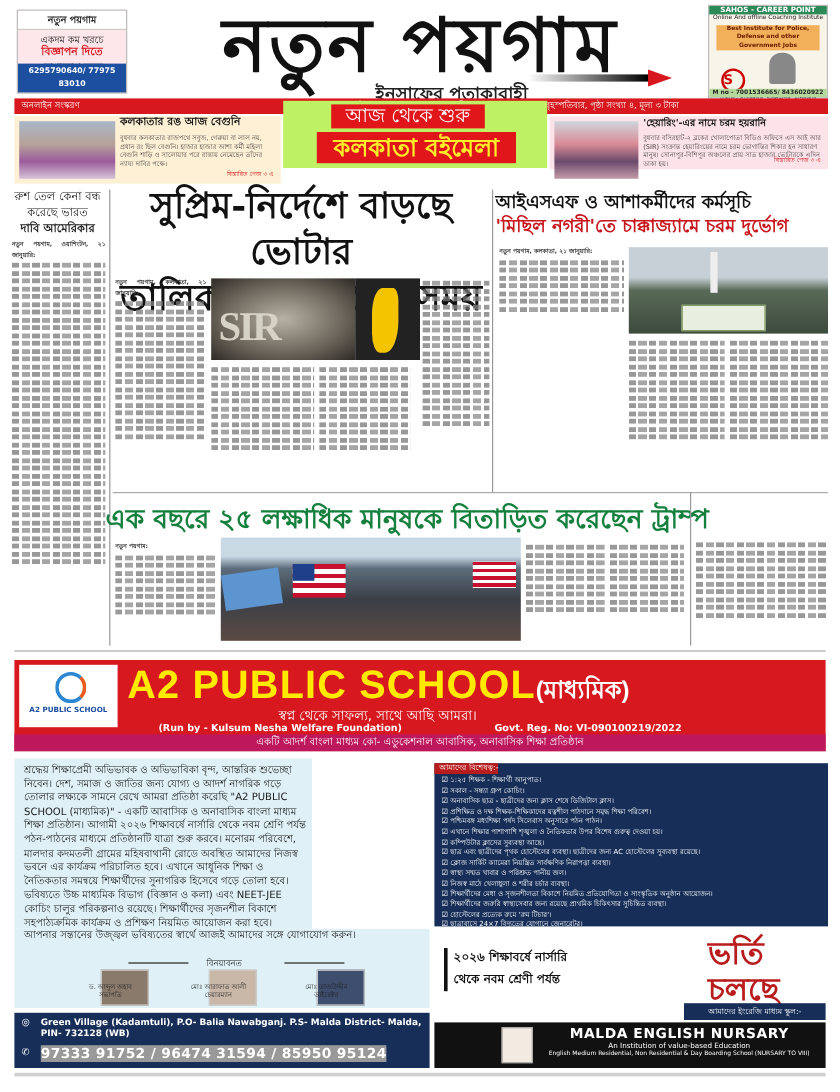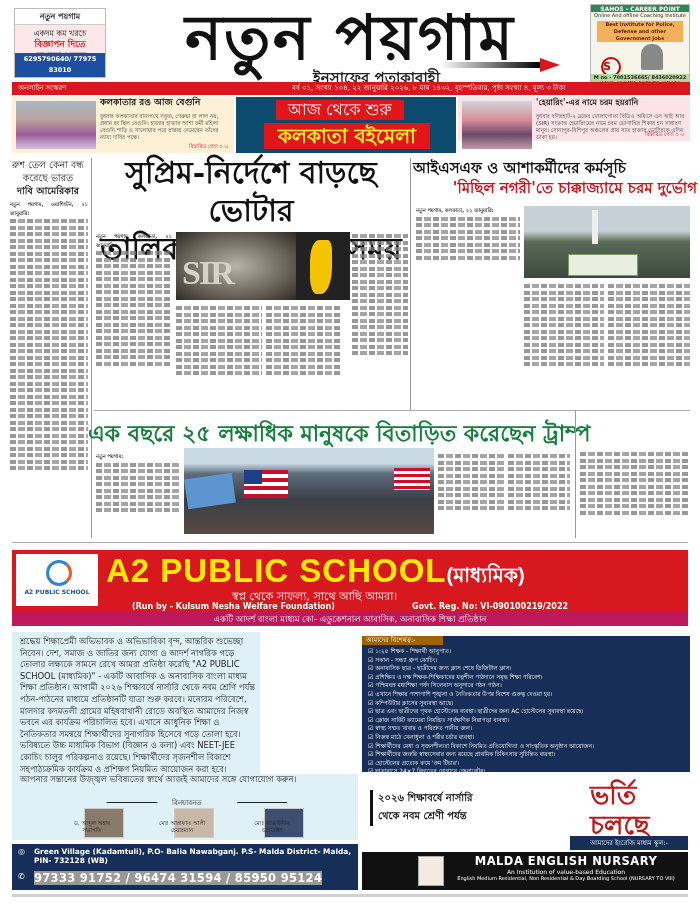--- a/index.html
+++ b/index.html
@@ -23,42 +23,42 @@
 .ad-right .mb{background:#b5d99c;color:#222;font-weight:bold;position:absolute;bottom:0;left:0;right:0}
 .ribbon{left:12px;top:82px;width:678px;height:13px;background:#d7191f;color:#fff;font-size:7px;line-height:13px;padding:0 6px}
 .ribbon .r{position:absolute;left:280px;top:0}
 
 .teaser1{left:12px;top:97px;width:222px;height:56px;background:#fdf0d5;font-size:5.5px;line-height:7px}
 .teaser1 img,.ph{background:#999}
 .teaser1 .ph{position:absolute;left:4px;top:4px;width:80px;height:48px;background:linear-gradient(180deg,#a8b7c8 0,#b7a29a 40%,#9a5c9b 70%,#d6c3d9 100%)}
 .teaser1 .h{position:absolute;left:88px;top:2px;font-size:9px;font-weight:bold;color:#111}
 .teaser1 .b{position:absolute;left:88px;top:16px;width:130px;color:#444}
 .teaser1 .m{position:absolute;right:6px;bottom:3px;color:#d7191f;font-size:5px}
-.book{left:236px;top:97px;width:220px;height:56px;background:#0c4a6e}
+.book{left:236px;top:84px;width:220px;height:56px;background:#bef264}
 .book .a{position:absolute;left:40px;top:3px;background:#e1161b;color:#fff;font-size:16px;padding:0 12px;line-height:20px}
 .book .b{position:absolute;left:28px;top:26px;background:#e1161b;color:#ffef2a;font-size:20px;font-weight:bold;padding:0 14px;line-height:26px}
 .teaser2{left:458px;top:97px;width:232px;height:44px;background:#fce3ea;font-size:5.5px;line-height:7px}
 .teaser2 .ph{position:absolute;left:4px;top:4px;width:70px;height:48px;background:linear-gradient(180deg,#cfd6dc 0,#d98a96 40%,#6b4a6c 70%,#c49aa8 100%)}
 .teaser2 .h{position:absolute;left:78px;top:2px;font-size:8px;font-weight:bold;color:#111}
 .teaser2 .b{position:absolute;left:78px;top:16px;width:150px;color:#444}
 .teaser2 .m{position:absolute;right:6px;bottom:3px;color:#d7191f;font-size:5px}
 
 .vline{width:1px;background:#999}
 .hline{height:1px;background:#aaa}
 .c1h{left:8px;top:158px;width:80px;text-align:center;font-size:9.5px;line-height:13px}
 .c1h .b{font-weight:bold}
 .txt{font-size:4.6px;line-height:8.5px;color:#555;text-align:justify;overflow:hidden}
 .txt span{display:block;height:4px;background:repeating-linear-gradient(90deg,#777 0 6px,transparent 6px 8px,#888 8px 15px,transparent 15px 17px);margin:2px 0 2.5px;opacity:.75}
 .bighead{left:92px;top:154px;width:318px;text-align:center;font-size:30px;line-height:38px;font-weight:bold;color:#111;font-family:"DejaVu Serif",serif}
 .sir{left:176px;top:232px;width:120px;height:68px;background:radial-gradient(ellipse at 50% 50%,#b8b2a6 0,#6b645a 60%,#2e2a25 100%)}
 .sir .lt{position:absolute;left:6px;top:22px;font-size:34px;font-weight:900;color:#d7d2c6;letter-spacing:-2px;font-family:Liberation Serif, serif}
 .map{left:296px;top:232px;width:54px;height:68px;background:#222}
 .map div{position:absolute;left:14px;top:8px;width:22px;height:54px;background:#f5c400;border-radius:40% 20% 50% 30%}
 .rhead1{left:413px;top:158px;width:284px;font-size:15px;line-height:20px;font-weight:bold;color:#111;text-align:left}
-.rhead2{left:413px;top:178px;width:284px;font-size:15px;line-height:20px;font-weight:bold;color:#c8161d;text-align:right}
+.rhead2{left:413px;top:178px;width:284px;font-size:15px;line-height:20px;font-weight:bold;color:#c8161d;text-align:left}
 .rally{left:524px;top:206px;width:166px;height:72px;background:linear-gradient(180deg,#c6d0d6 0,#c6d0d6 35%,#5a6a58 50%,#3c4a3d 100%)}
 .rally .tw{position:absolute;left:68px;top:4px;width:6px;height:34px;background:#eee}
 .rally .bn{position:absolute;left:44px;top:48px;width:70px;height:22px;background:#e9efe0;border:1px solid #7c9a5b}
 .midhead{left:88px;top:418px;width:470px;font-size:22px;line-height:30px;font-weight:bold;color:#15803d;font-family:"DejaVu Serif",serif;white-space:nowrap}
 .trump{left:184px;top:448px;width:250px;height:86px;background:linear-gradient(180deg,#c9d9e4 0,#c9d9e4 18%,#5d6c7b 30%,#3b3f47 60%,#5b4a43 100%)}
 .trump .f1{position:absolute;left:2px;top:28px;width:48px;height:30px;background:#5c95cf;transform:rotate(-8deg)}
 .trump .f2{position:absolute;left:60px;top:22px;width:44px;height:28px;background:repeating-linear-gradient(180deg,#c8102e 0 4px,#fff 4px 8px)}
 .trump .f2::before{content:"";position:absolute;left:0;top:0;width:18px;height:14px;background:#1f3f8a}
 .trump .f3{position:absolute;left:210px;top:20px;width:36px;height:22px;background:repeating-linear-gradient(180deg,#c8102e 0 3px,#fff 3px 6px)}
 
@@ -74,21 +74,21 @@
 
 .intro{left:12px;top:632px;width:248px;height:142px;background:#dff1f7;font-size:8.4px;line-height:11.6px;color:#222;padding:4px 4px 0 8px}
 .intro2{left:12px;top:774px;width:346px;height:66px;background:#dff1f7}
 .intro2 .cta{position:absolute;left:8px;top:0;width:330px;font-size:8.4px;line-height:11px}
 .intro2 .ar{position:absolute;left:120px;top:23px;font-size:7px;color:#222}
 .intro2 .arl{position:absolute;left:95px;top:28px;width:50px;height:1px;background:#222}
 .intro2 .arr{position:absolute;left:225px;top:28px;width:50px;height:1px;background:#222}
 .pp{position:absolute;top:34px;width:40px;height:30px;background:#8a7a6c;border:1px solid #ccc}
 .pn{position:absolute;top:68px;width:90px;text-align:center;font-size:5.5px;line-height:7px;color:#222}
 .feat{left:362px;top:636px;width:328px;height:136px;background:#172f58;color:#fff;font-size:5.8px;line-height:7.6px;padding:0 0 0 6px}
-.feat .hd{display:inline-block;background:#a16207;color:#fff;padding:0 28px 0 4px;font-size:6.5px;line-height:9px;margin-bottom:2px;margin-left:-6px}
+.feat .hd{display:inline-block;background:#b91c1c;color:#fff;padding:0 0 0 4px;font-size:6.5px;line-height:9px;margin-bottom:2px;margin-left:-6px}
 .feat .it::before{content:"☑ ";font-size:6px}
 .admit{left:362px;top:780px;width:326px;height:70px;background:#fff}
 .admit .bar{position:absolute;left:8px;top:10px;width:3px;height:36px;background:#111}
 .admit .l1,.admit .l2{position:absolute;left:16px;font-size:10px;font-weight:bold;color:#111;white-space:nowrap}
 .admit .l1{top:10px}.admit .l2{top:28px}
 .admit .big{position:absolute;left:228px;top:0;font-size:26px;line-height:30px;font-weight:900;color:#b91c1c;font-family:"DejaVu Serif",serif}
 .admit .tag{position:absolute;right:0;top:56px;width:118px;height:14px;background:#172f58;color:#fff;font-size:6.5px;line-height:14px;text-align:center}
 .addr{left:12px;top:844px;width:346px;height:46px;background:#172f58;color:#fff;font-weight:bold;font-family:"DejaVu Sans",sans-serif}
 .addr .a1{position:absolute;left:22px;top:3px;font-size:7.4px;line-height:9px;width:320px}
 .addr .ph{position:absolute;left:22px;top:27px;font-size:11.5px;letter-spacing:.3px}

